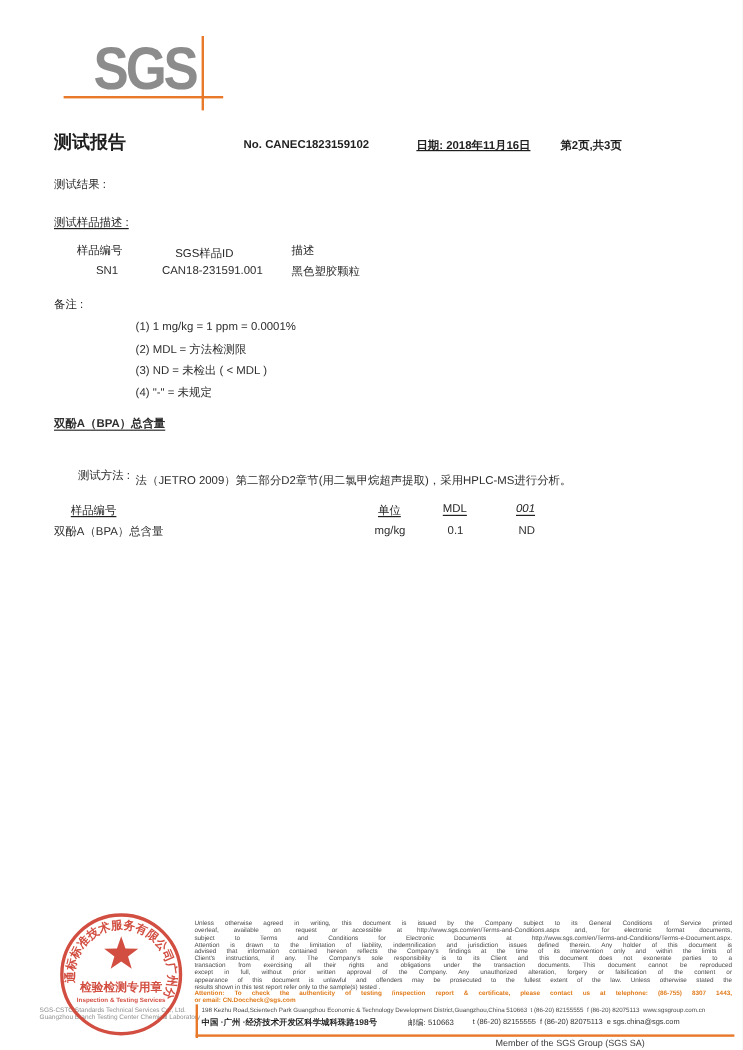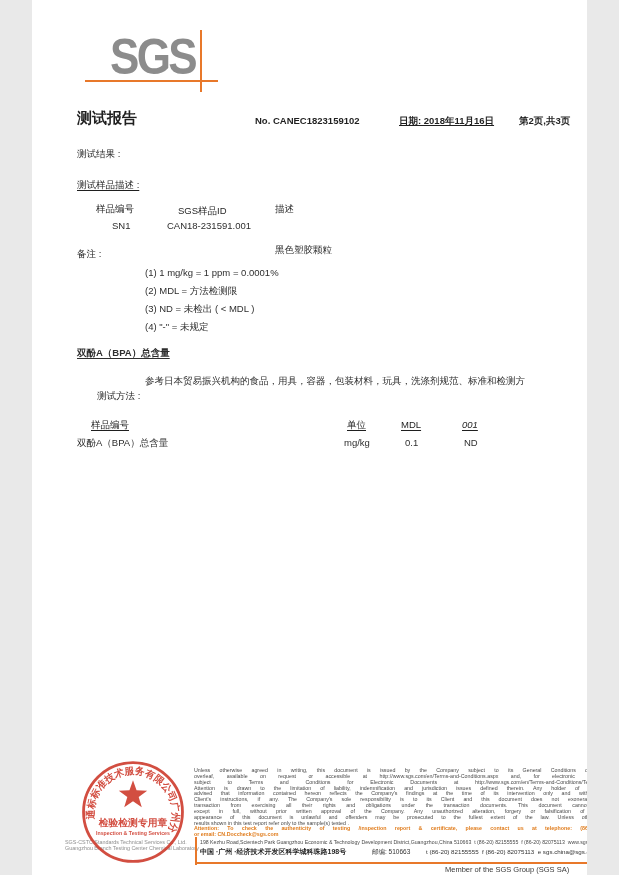--- a/index.html
+++ b/index.html
@@ -1,42 +1,42 @@
 <!DOCTYPE html>
 <html><head>
 <meta charset="utf-8">
 <style>
   html,body{margin:0;padding:0;background:#e9e9e9;}
   .page{
-    position:relative;width:555px;height:875px;background:#ffffff;
+    position:relative;width:619px;height:875px;background:#ffffff;
     font-family:"Liberation Sans","DejaVu Sans",sans-serif;color:#2e2e2e;
     overflow:hidden;margin:0 auto;
   }
   .abs{position:absolute;}
   
   .sgs-logo{
     left:78px;top:34px;font-size:50px;line-height:46px;font-weight:bold;
     color:#8c8c8c;letter-spacing:-3px;transform:scaleX(.88);transform-origin:left top;
   }
   .logo-hline{left:53px;top:80px;width:133px;height:2px;background:#e8782a;}
   .logo-vline{left:168px;top:30px;width:2px;height:62px;background:#e8782a;}
   
   .doc-title{left:45px;top:109px;font-size:15px;font-weight:bold;color:#1f1f1f;}
-  .hdr{font-size:9.5px;font-weight:bold;color:#1f1f1f;margin-left:20px;}
+  .hdr{font-size:9.5px;font-weight:bold;color:#1f1f1f;}
   .report-no{left:203px;top:115px;}
   .report-date{left:347px;top:115px;text-decoration:underline;}
   .page-info{left:467px;top:115px;}
   
   .lbl{font-size:9.5px;font-weight:normal;color:#1f1f1f;}
   .val{font-size:9.5px;color:#2e2e2e;}
   .u{text-decoration:underline;text-underline-offset:2px;}
   .results-label{left:45px;top:148px;}
   .sample-label{left:45px;top:179px;}
   .st-h0{left:64px;top:203px;text-align:right;} .st-h1{left:146px;top:205px;} .st-h2{left:243px;top:203px;}
-  .st-v0{left:80px;top:220px;} .st-v1{left:135px;top:220px;} .st-v2{left:243px;top:220px;margin-top:24px;}
+  .st-v0{left:80px;top:220px;} .st-v1{left:135px;top:220px;} .st-v2{left:243px;top:220px;}
   .remarks-label{left:45px;top:248px;}
   .note{left:113px;font-size:9.5px;}
   .note0{top:267px;} .note1{top:285px;} .note2{top:303px;} .note3{top:321px;}
   .analyte-title{left:45px;top:347px;font-size:9.5px;font-weight:bold;}
   .method-label{left:45px;top:390px;margin-left:20px;}
   .method0{left:113px;top:375px;} .method1{left:113px;top:394px;}
   .rt-h0{left:59px;top:419px;} .rt-h1{left:315px;top:419px;}
   .rt-h2{left:369px;top:419px;} .rt-h3{left:430px;top:419px;font-style:italic;}
   .rt-v0{left:45px;top:437px;} .rt-v1{left:312px;top:437px;}
   .rt-v2{left:373px;top:437px;} .rt-v3{left:432px;top:437px;}
@@ -80,21 +80,21 @@
   <div class="abs val st-v2">黑色塑胶颗粒</div>
 
   <div class="abs lbl remarks-label">备注 :</div>
   <div class="abs val note note0">(1) 1 mg/kg = 1 ppm = 0.0001%</div>
   <div class="abs val note note1">(2) MDL = 方法检测限</div>
   <div class="abs val note note2">(3) ND = 未检出 ( &lt; MDL )</div>
   <div class="abs val note note3">(4) "-" = 未规定</div>
 
   <div class="abs u analyte-title">双酚A（BPA）总含量</div>
   <div class="abs lbl method-label">测试方法 :</div>
-  <div class="abs val method0">参考日本贸易振兴机构的食品，用具，容器，包装材料，玩具，洗涤剂规范、标准和检测方</div>
+  <div class="abs val method1">法（JETRO 2009）第二部分D2章节(用二氯甲烷超声提取)，采用HPLC-MS进行分析。</div>
 
   <div class="abs lbl u rt-h0">样品编号</div>
   <div class="abs lbl u rt-h1">单位</div>
   <div class="abs lbl u rt-h2">MDL</div>
   <div class="abs lbl u rt-h3">001</div>
   <div class="abs val rt-v0">双酚A（BPA）总含量</div>
   <div class="abs val rt-v1">mg/kg</div>
   <div class="abs val rt-v2">0.1</div>
   <div class="abs val rt-v3">ND</div>
 

